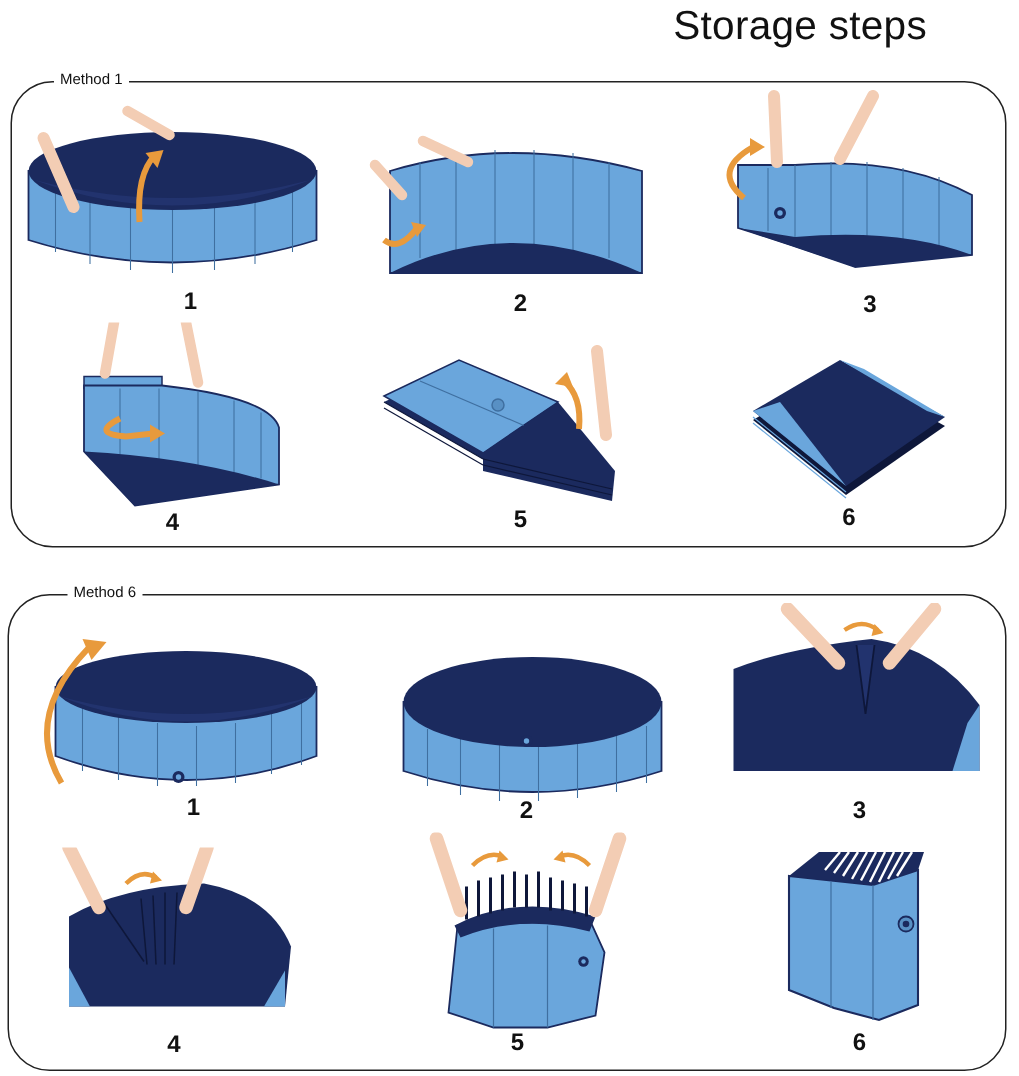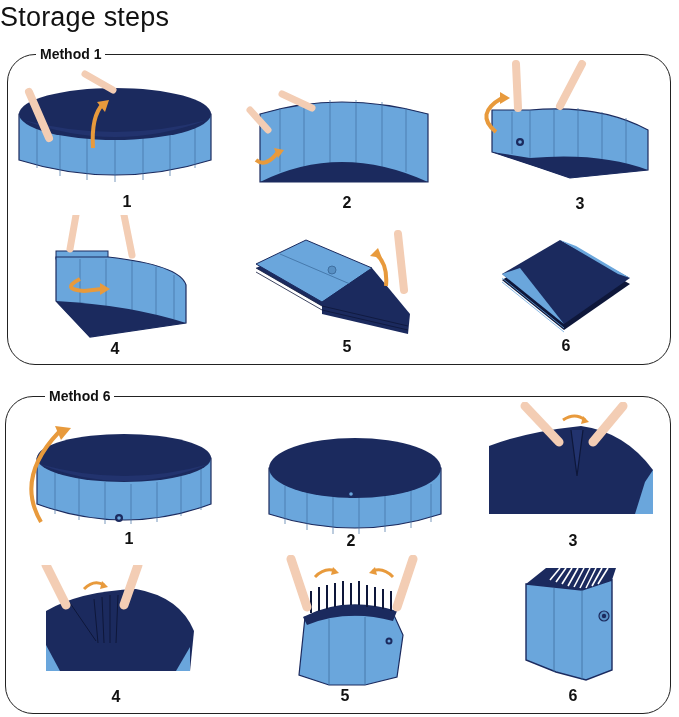--- a/index.html
+++ b/index.html
@@ -1,19 +1,19 @@
 <!DOCTYPE html>
 <html><head>
 <meta charset="utf-8">
 <style>
   html, body { margin:0; padding:0; background:#ffffff; }
   body { width:679px; height:717px; position:relative; overflow:hidden; font-family:"Liberation Sans", sans-serif; color:#111; }
-  .title { position:absolute; left:0; top:0; width:618px; text-align:left; font-size:27px; line-height:30px; top:0px; color:#111; font-family:"Liberation Sans", sans-serif; letter-spacing:0.2px; }
+  .title { position:absolute; left:0; top:0; width:618px; text-align:right; font-size:27px; line-height:30px; top:0px; color:#111; font-family:"Liberation Sans", sans-serif; letter-spacing:0.2px; }
   .panel { position:absolute; border:1.6px solid #222; border-radius:28px; box-sizing:border-box; }
-  .panel-label { position:absolute; background:#fff; padding:0 4px; font-size:14px; line-height:16px; color:#111;font-weight:bold; }
+  .panel-label { position:absolute; background:#fff; padding:0 4px; font-size:10px; line-height:16px; color:#111; }
   .step { position:absolute; }
   .step svg { position:absolute; left:0; top:0; }
   .step-num { position:absolute; width:40px; text-align:center; font-size:16px; font-weight:bold; color:#111; line-height:18px; }
 </style>
 </head>
 <body>
 
 <div class="title" style="top:2px;">Storage steps</div>
 
 <div class="panel" style="left:7px; top:54px; width:664px; height:311px;"></div>

